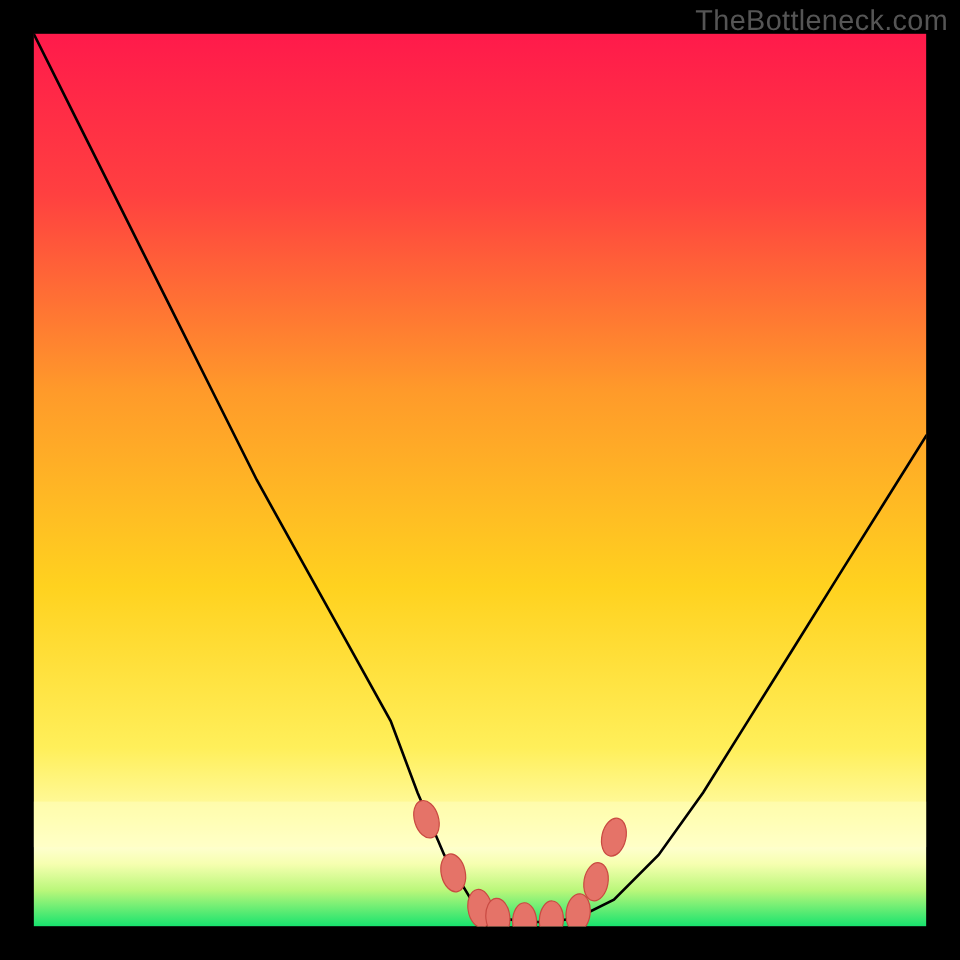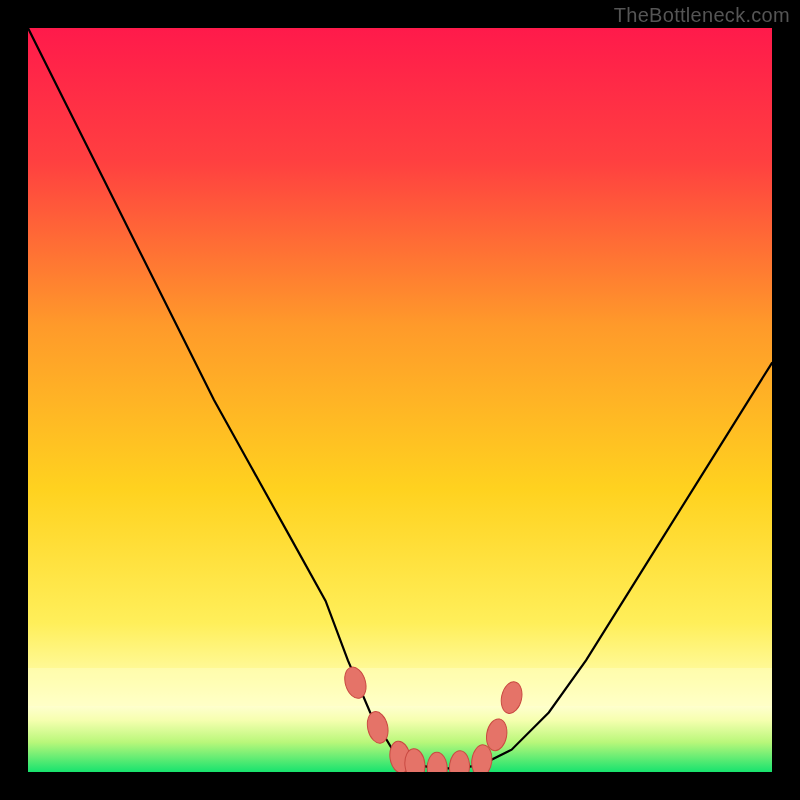--- a/index.html
+++ b/index.html
@@ -24,21 +24,21 @@
     left: 28px;
     width: 744px;
     height: 744px;
     
   }
   .watermark {
     position: absolute;
     top: 4px;
     right: 10px;
     color: #555;
-    font-size: 20px;
+    font-size: 24px;
     font-weight: 500;
     letter-spacing: 0.3px;
     user-select: none;
   }
   svg {
     display: block;
   }
 </style>
 </head>
 <body>

